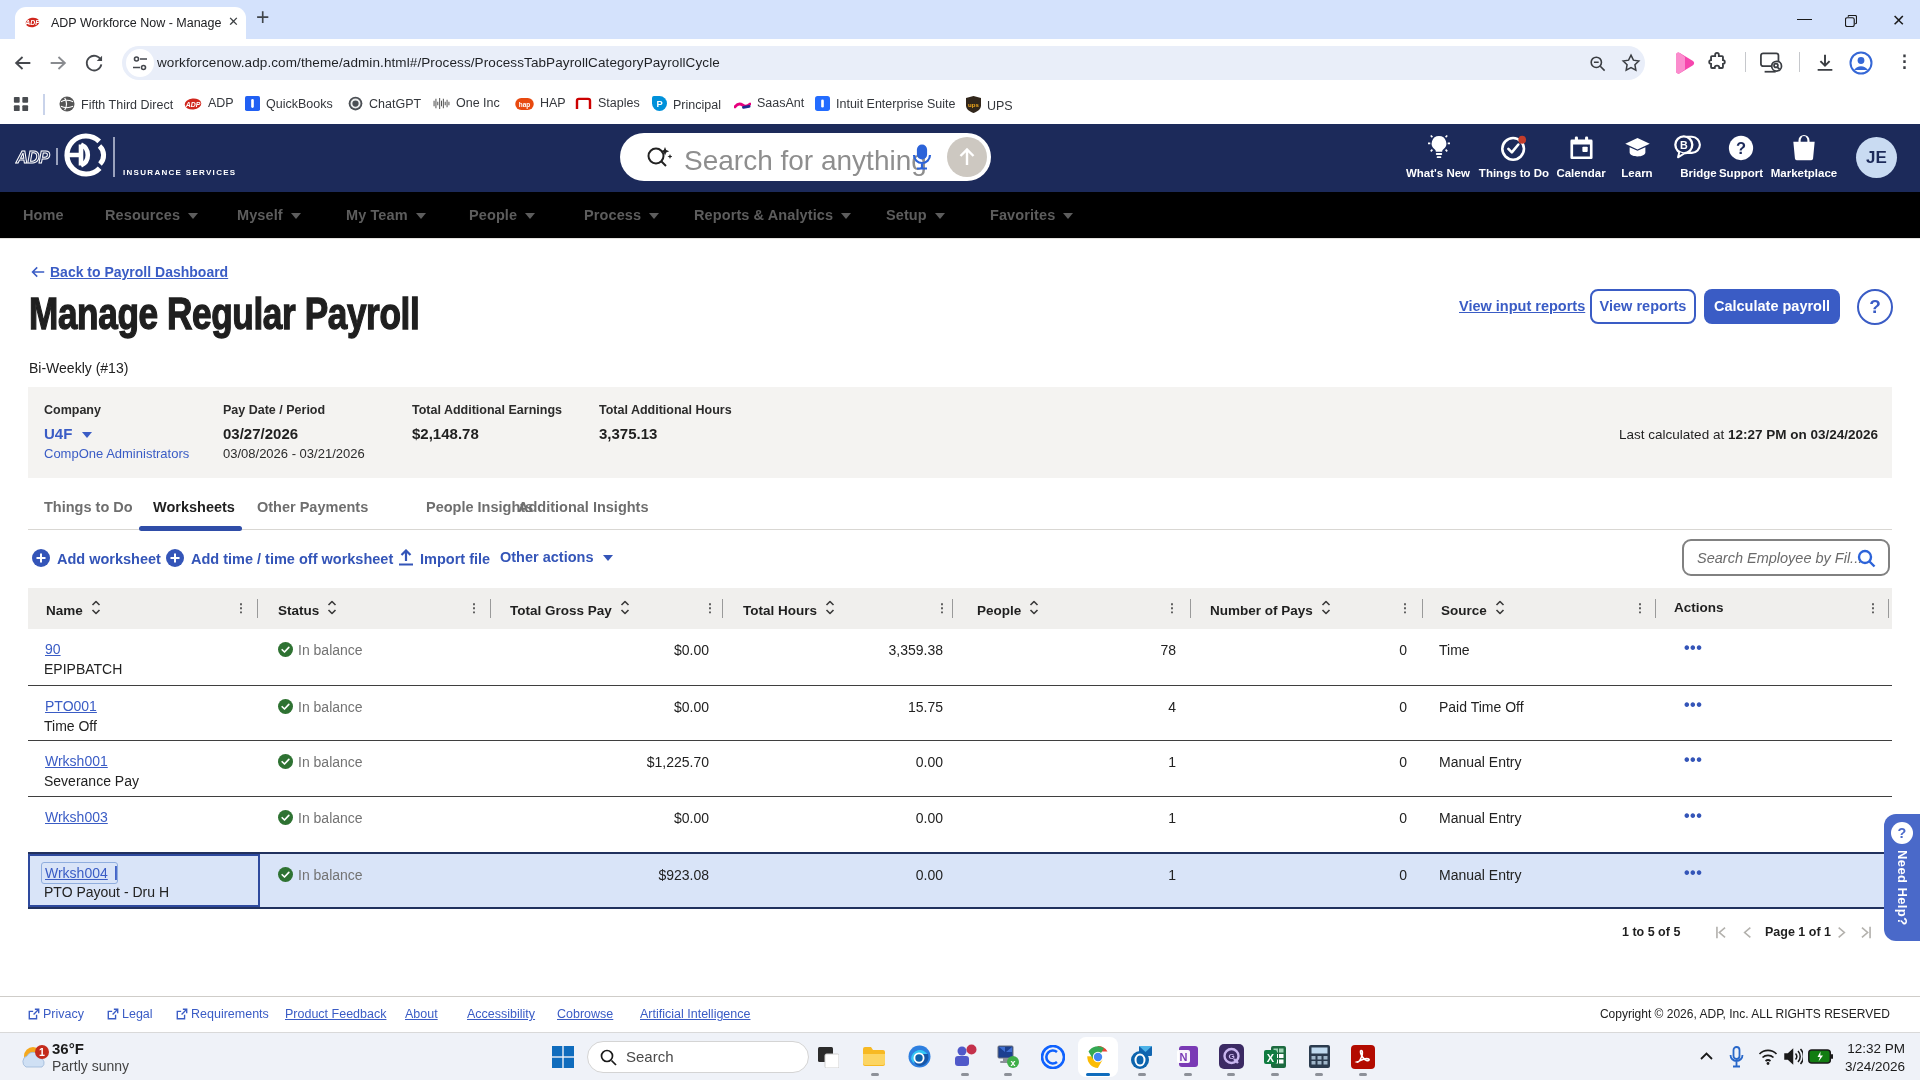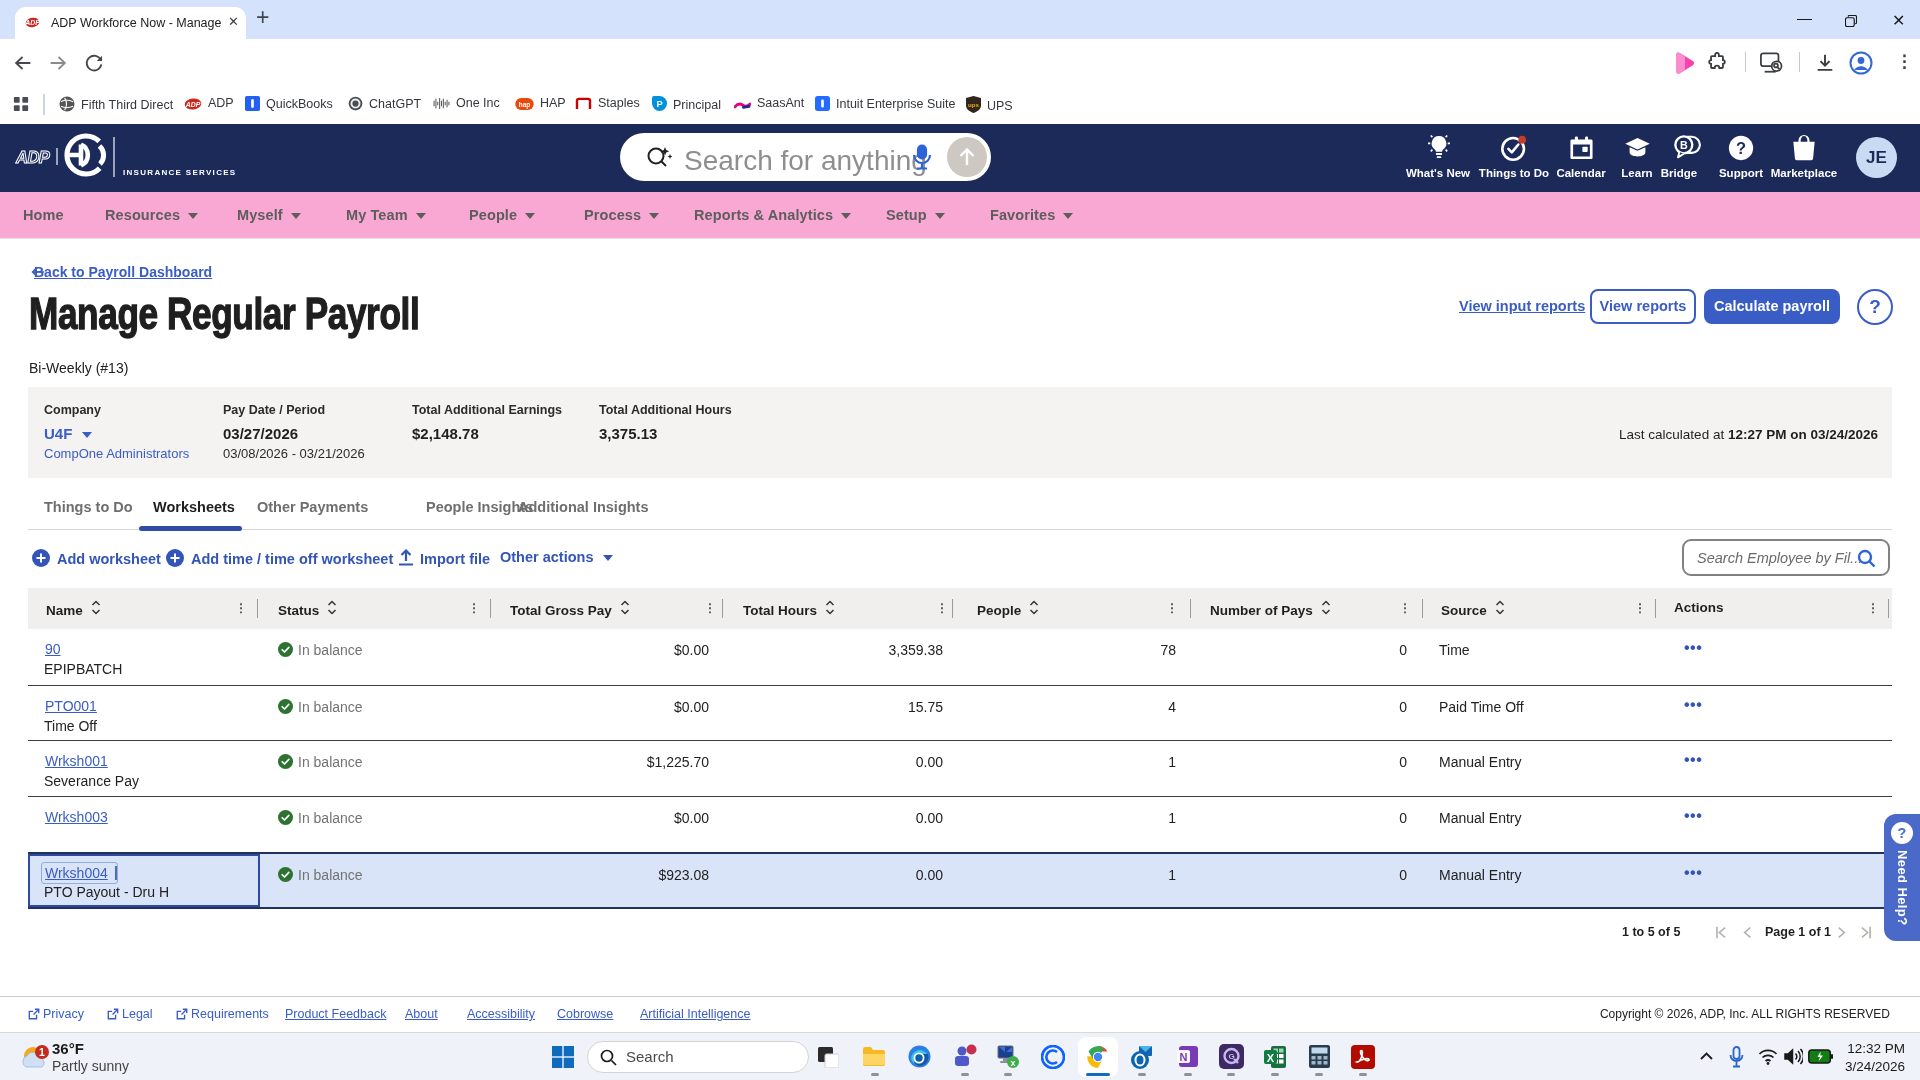--- a/index.html
+++ b/index.html
@@ -24,27 +24,27 @@
 .bm .ic { display:inline-block; vertical-align:-3px; margin-right:6px; }
 
 
 #adphead { position:absolute; left:0; top:124px; width:1920px; height:68px; background:#1c2a5a; }
 #hsearch { position:absolute; left:620px; top:9px; width:371px; height:48px; background:#fff; border-radius:24px; }
 .hicon { position:absolute; top:11px; text-align:center; color:#fff; }
 .hlabel { position:absolute; top:43px; text-align:center; color:#fff; font-size:11.5px; font-weight:bold; }
 #avatar { position:absolute; left:1856px; top:13px; width:41px; height:41px; border-radius:50%; background:#c9dbf2; color:#1c2a5a; font-weight:bold; font-size:17px; text-align:center; line-height:41px; }
 
 
-#nav { position:absolute; left:0; top:192px; width:1920px; height:47px; background:#f9a8d4; border-bottom:1px solid #e4e2df; }
+#nav { position:absolute; left:0; top:192px; width:1920px; height:47px; background:#000000; border-bottom:1px solid #e4e2df; }
 .nv { position:absolute; top:15px; font-size:14.5px; font-weight:bold; color:#5d5d5d; letter-spacing:0.1px; white-space:nowrap; }
 .caret { display:inline-block; width:0; height:0; border-left:5px solid transparent; border-right:5px solid transparent; border-top:6px solid #5d5d5d; margin-left:8px; vertical-align:1px; }
 
 
 a.blue { color:#3a5cc5; text-decoration:underline; }
-#backlink { position:absolute; left:34px; top:264px; font-size:14px; font-weight:bold; }
+#backlink { position:absolute; left:50px; top:264px; font-size:14px; font-weight:bold; }
 #backarrow { position:absolute; left:31px; top:266px; }
 h1 { position:absolute; left:29px; top:292px; font-size:44px; line-height:44px; color:#1f1f1f; font-weight:bold; letter-spacing:-0.5px; -webkit-text-stroke:1.3px #1f1f1f; transform:scaleX(0.80); transform-origin:left top; white-space:nowrap; }
 #viewinput { position:absolute; left:1459px; top:298px; font-size:14.5px; font-weight:bold; }
 #viewdetails { position:absolute; left:1590px; top:289px; width:106px; height:35px; border:2px solid #3a5cc5; border-radius:8px; background:#fff; color:#3a5cc5; font-weight:bold; font-size:14.5px; text-align:center; line-height:31px; }
 #calcpayroll { position:absolute; left:1704px; top:289px; width:136px; height:35px; border-radius:8px; background:#3a5cc5; color:#fff; font-weight:bold; font-size:14.5px; text-align:center; line-height:35px; }
 #helpbtn { position:absolute; left:1857px; top:289px; width:36px; height:36px; border:2px solid #3a5cc5; border-radius:50%; background:#fff; color:#3a5cc5; font-weight:bold; font-size:19px; text-align:center; line-height:31px; }
 #biweekly { position:absolute; left:29px; top:360px; font-size:14px; color:#212121; }
 
 #infopanel { position:absolute; left:28px; top:387px; width:1864px; height:91px; background:#f4f3f1; }
 #infopanel .lab { position:absolute; top:16px; font-size:12.5px; font-weight:bold; color:#2b2b2b; }
@@ -112,20 +112,36 @@
     <svg class="tbi" style="left:12px;" viewBox="0 0 24 24" fill="none" stroke="#45484d" stroke-width="2">
         <path d="M20 12 H5 M11.5 5.5 L4.5 12 L11.5 18.5"></path>
       </svg>
     <svg class="tbi" style="left:47px;" viewBox="0 0 24 24" fill="none" stroke="#898b8f" stroke-width="2">
         <path d="M4 12 H19 M12.5 5.5 L19.5 12 L12.5 18.5"></path>
       </svg>
     <svg class="tbi" style="left:83px;" viewBox="0 0 24 24" fill="none" stroke="#45484d" stroke-width="2">
         <path d="M19.5 9 A8 8 0 1 0 20 13.5"></path>
         <path d="M20.8 4 L20.8 9.8 L15 9.8" fill="#45484d" stroke="none"></path>
       </svg>
+    <div id="urlpill">
+      <div style="position:absolute;left:4px;top:3px;width:28px;height:28px;border-radius:50%;background:#fff;"></div>
+      <svg style="position:absolute;left:10px;top:10px;" width="16" height="15" viewBox="0 0 16 15" fill="none" stroke="#44474d" stroke-width="1.6">
+          <circle cx="4.5" cy="3" r="2"></circle>
+          <path d="M8 3 H15 M1 11.5 H8"></path>
+          <circle cx="11.5" cy="11.5" r="2"></circle>
+        </svg>
+      <span id="urltext">workforcenow.adp.com/theme/admin.html#/Process/ProcessTabPayrollCategoryPayrollCycle</span>
+      <svg style="position:absolute;left:1466px;top:8px;" width="19" height="19" viewBox="0 0 24 24" fill="none" stroke="#3a3d42" stroke-width="2">
+          <circle cx="10.5" cy="10.5" r="6.5"></circle>
+          <path d="M15.5 15.5 L21 21 M7.5 10.5 H13.5"></path>
+        </svg>
+      <svg style="position:absolute;left:1499px;top:7px;" width="20" height="20" viewBox="0 0 24 24" fill="none" stroke="#3a3d42" stroke-width="1.8">
+          <path d="M12 2.6 L14.9 8.6 L21.4 9.5 L16.7 14.1 L17.8 20.6 L12 17.5 L6.2 20.6 L7.3 14.1 L2.6 9.5 L9.1 8.6 Z"></path>
+        </svg>
+    </div>
     <svg style="position:absolute;left:1672px;top:13px;" width="24" height="22" viewBox="0 0 24 22">
         <path d="M4 3 a2.5 2.5 0 0 1 3.8 -2.1 L21 9 a2.5 2.5 0 0 1 0 4.2 L7.8 21.3 A2.5 2.5 0 0 1 4 19.2 Z" fill="#f646ad"></path>
         <path d="M4 3 a2.5 2.5 0 0 1 3.8 -2.1 L13 5 V17.5 L7.8 21.3 A2.5 2.5 0 0 1 4 19.2 Z" fill="#fb8ccd"></path>
       </svg>
     <svg style="position:absolute;left:1706px;top:12px;" width="22" height="22" viewBox="0 0 24 24" fill="none" stroke="#3a3d42" stroke-width="2">
         <path d="M10 4 a2 2 0 0 1 4 0 v1.5 h3.5 a1 1 0 0 1 1 1 V10 a2 2 0 0 1 0 4 v3.5 a1 1 0 0 1 -1 1 h-3 a2.2 2.2 0 1 0 -5 0 h-3 a1 1 0 0 1 -1 -1 V14 a2 2 0 0 1 0 -4 V6.5 a1 1 0 0 1 1 -1 H10 Z"></path>
       </svg>
     <div style="position:absolute;left:1745px;top:13px;width:1px;height:20px;background:#c6c8cc;"></div>
     <svg style="position:absolute;left:1760px;top:13px;" width="24" height="21" viewBox="0 0 26 22" fill="none" stroke="#3a3d42" stroke-width="1.9">
         <rect x="1" y="1" width="19" height="14" rx="2.5"></rect>
@@ -263,21 +279,21 @@
         <path d="M14 0 L28 6.5 L14 13 L0 6.5 Z"></path>
         <path d="M5 10.5 v6 c0 2.5 4 4.5 9 4.5 s9 -2 9 -4.5 v-6 L14 14.5 Z"></path>
       </svg>
     <div class="hlabel" style="left:1587px;width:100px;">Learn</div>
     <svg class="hicon" style="left:1672px;top:11px;" width="29" height="25" viewBox="0 0 32 28">
         <path d="M22 2 a9 9 0 0 1 0 18 l-4 0 a9 9 0 0 1 -1 -18 Z" fill="none" stroke="#fff" stroke-width="2.4"></path>
         <circle cx="13" cy="11" r="9.5" fill="#1c2a5a" stroke="#fff" stroke-width="2.6"></circle>
         <path d="M8 19 L6.5 25 L13 21" fill="#1c2a5a" stroke="#fff" stroke-width="2.2" stroke-linejoin="round"></path>
         <text x="13" y="15.5" font-size="12" font-weight="bold" fill="#fff" text-anchor="middle" font-family="Liberation Sans">B</text>
       </svg>
-    <div class="hlabel" style="left:1637px;width:84px;">Bridge</div>
+    <div class="hlabel" style="left:1637px;width:123px;">Bridge</div>
     <svg class="hicon" style="left:1728px;top:11px;" width="26" height="26" viewBox="0 0 30 30">
         <circle cx="15" cy="15" r="14" fill="#fff"></circle>
         <text x="15" y="21.5" font-size="19" font-weight="bold" fill="#1c2a5a" text-anchor="middle" font-family="Liberation Sans">?</text>
       </svg>
     <div class="hlabel" style="left:1691px;width:100px;">Support</div>
     <svg class="hicon" style="left:1792px;top:10px;" width="24" height="27" viewBox="0 0 27 30" fill="#fff">
         <path d="M1.5 8.5 h24 l-1.8 19 a2 2 0 0 1 -2 1.8 h-16.4 a2 2 0 0 1 -2 -1.8 Z"></path>
         <path d="M8.5 12 V7 a5 5 0 0 1 10 0 v5" fill="none" stroke="#fff" stroke-width="2.4"></path>
         <circle cx="13.5" cy="5" r="2.8" fill="#1c2a5a"></circle>
       </svg>

